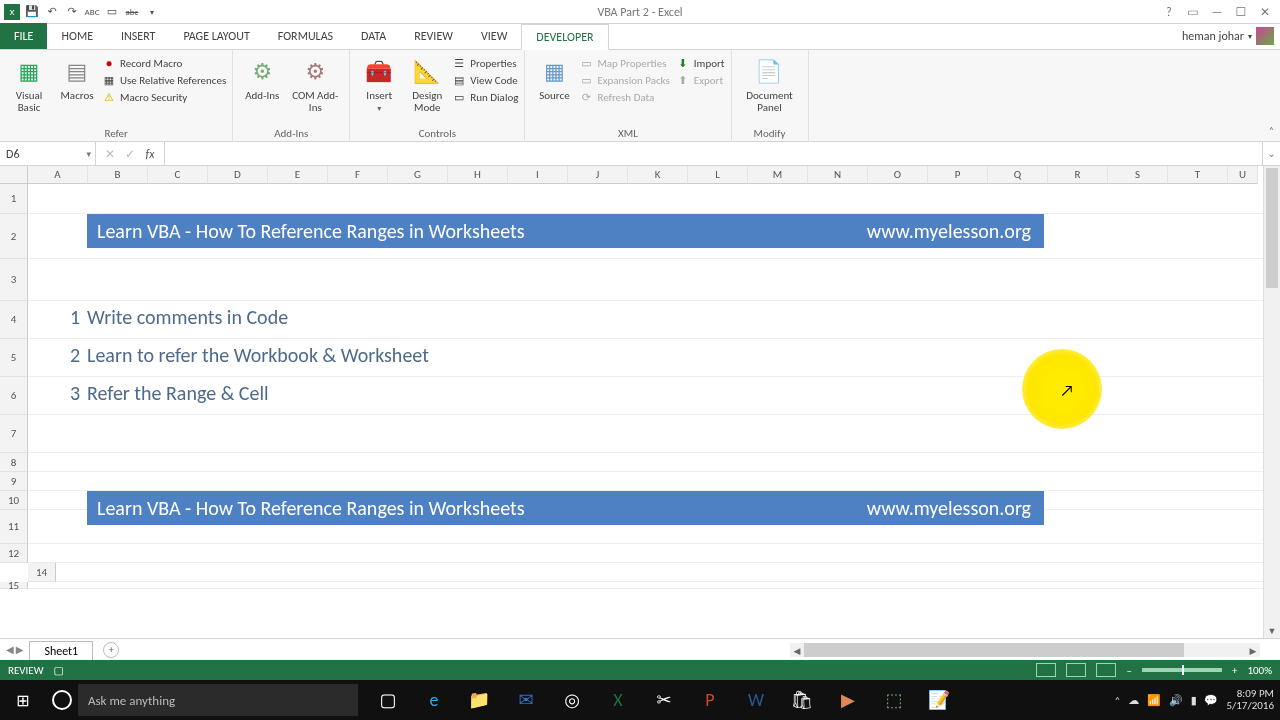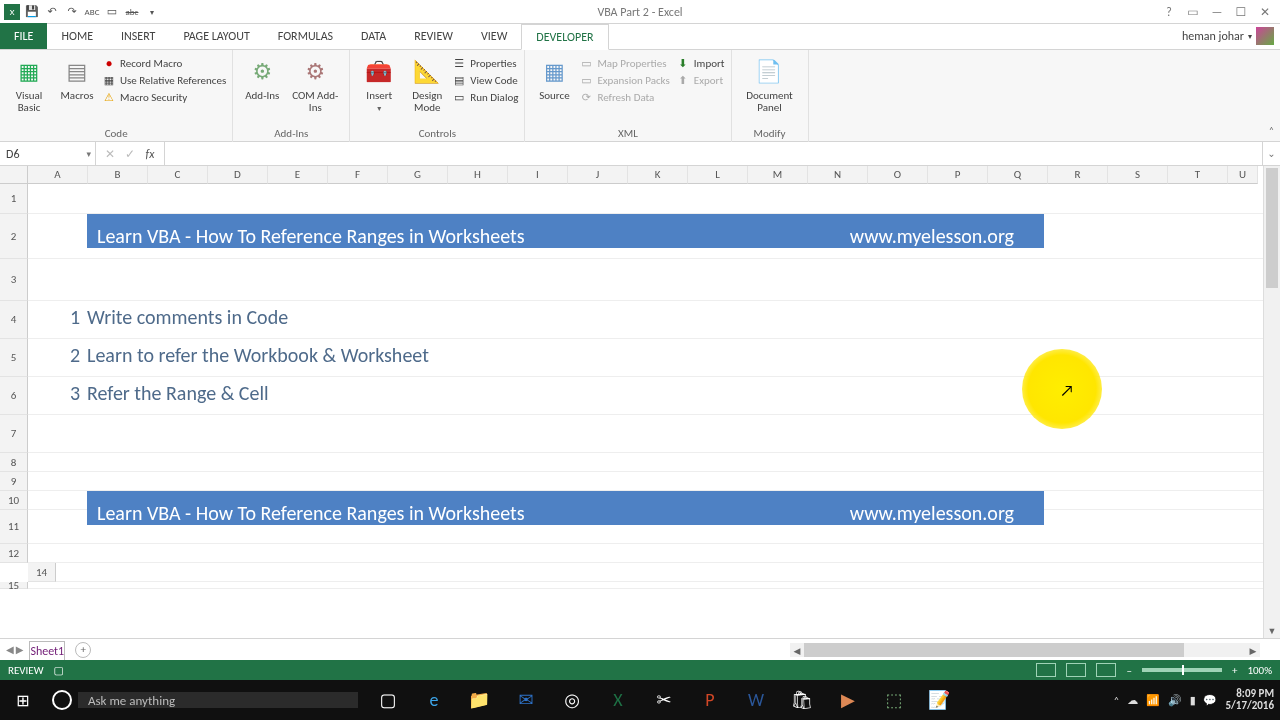--- a/index.html
+++ b/index.html
@@ -43,53 +43,53 @@
 .sheet { position:relative; background:#fff; }
 .sheet-inner { display:flex; }
 .corner { width:28px; height:18px; background:#f3f3f3; border-right:1px solid #ccc; border-bottom:1px solid #ccc;}
 .col-headers { display:flex; height:18px; }
 .col-h { background:#f3f3f3; border-right:1px solid #e3e3e3; border-bottom:1px solid #ccc; text-align:center; font-size:11px; color:#555; line-height:18px;}
 .rows { }
 .row-line { display:flex; }
 .row-h { width:28px; background:#f3f3f3; border-right:1px solid #ccc; border-bottom:1px solid #e3e3e3; text-align:center; font-size:11px; color:#555; display:flex; align-items:center; justify-content:center;}
 .cells { border-bottom:1px solid #eee; position:relative; flex:1;}
 
-.banner { position:absolute; left:87px; width:957px; height:34px; background:#4e81c4; color:#fff; display:flex; align-items:flex-end; justify-content:space-between; padding:0 30px 0 10px; font-size:20px; font-family:Calibri,Arial,sans-serif;}
+.banner { position:absolute; left:87px; width:957px; height:34px; background:#4e81c4; color:#fff; display:flex; align-items:center; justify-content:space-between; padding:0 13px 0 10px; font-size:20px; font-family:Calibri,Arial,sans-serif;}
 .content-num { position:absolute; left:70px; font-size:20px; color:#4e6a8a; font-family:Calibri,Arial,sans-serif;}
 .content-text { position:absolute; left:87px; font-size:20px; color:#4e6a8a; font-family:Calibri,Arial,sans-serif;}
 .cursor-spot { position:absolute; width:80px; height:80px; border-radius:50%; background:radial-gradient(circle,#ffee00 0%,#ffe600 60%,#ffe60000 100%); box-shadow:0 0 0 0; }
 .cursor-spot::after { content:"↖"; position:absolute; left:38px; top:32px; font-size:16px; color:#000; transform:scaleX(-1);}
 .vscroll { position:absolute; right:0; top:0; width:17px; bottom:0; background:#f1f1f1; border-left:1px solid #ddd;}
 .vscroll .thumb { position:absolute; left:2px; right:2px; top:2px; height:120px; background:#cdcdcd;}
 .vscroll .arr { position:absolute; left:0; right:0; text-align:center; font-size:9px; color:#666;}
 
 .tabs-row { height:22px; background:#fff; border-top:1px solid #d4d4d4; display:flex; align-items:center; font-size:12px; position:relative;}
 .tabs-row .nav { display:flex; gap:2px; padding:0 6px; color:#888;}
 .tabs-row .nav span{ font-size:10px;}
-.sheet-tab { border:1px solid #bbb; border-bottom:none; padding:2px 0; background:#fff; font-size:12px; color:#701a75; position:relative; top:1px;}
+.sheet-tab { border:1px solid #bbb; border-bottom:none; padding:2px 14px; background:#fff; font-size:12px; color:#000000; position:relative; top:1px;}
 .add-sheet { margin-left:10px; width:16px; height:16px; border:1px solid #bbb; border-radius:50%; display:flex; align-items:center; justify-content:center; font-size:11px; color:#666;}
 .hscroll { position:absolute; right:20px; width:470px; height:14px; top:4px; background:#f1f1f1; display:flex; align-items:center;}
 .hscroll .arr { width:14px; text-align:center; font-size:9px; color:#666;}
 .hscroll .track { flex:1; height:100%; position:relative;}
 .hscroll .thumb { position:absolute; left:0; width:380px; top:0; bottom:0; background:#cdcdcd;}
 
 .statusbar { height:20px; background:#217346; color:#fff; font-size:11px; display:flex; align-items:center; padding:0 8px; gap:10px;}
 .statusbar .spacer { flex:1;}
 .view-btn { width:20px; height:14px; border:1px solid #9fd3b6; display:inline-block;}
 .zoom-slider { width:80px; height:4px; background:#9fd3b6; position:relative; display:inline-block; vertical-align:middle;}
 .zoom-slider::after{content:"";position:absolute;left:50%;top:-3px;width:2px;height:10px;background:#fff;}
 
 .taskbar { height:40px; background:#101010; display:flex; align-items:center; color:#fff; font-size:12px; gap:0; padding-right:6px;}
 .start { width:46px; height:40px; display:flex; align-items:center; justify-content:center; font-size:16px;}
 .cortana { width:20px; height:20px; border:2px solid #fff; border-radius:50%; margin:0 6px;}
-.search { flex:0 0 280px; height:16px; background:#2b2b2b; display:flex; align-items:center; padding:8px 10px; color:#bbb; font-size:13px;}
+.search { flex:0 0 280px; height:32px; background:#2b2b2b; display:flex; align-items:center; padding:8px 10px; color:#bbb; font-size:13px;}
 .tb-icons { display:flex; gap:2px; margin-left:8px;}
 .tb-icon { width:44px; height:40px; display:flex; align-items:center; justify-content:center; font-size:18px;}
 .tb-right { margin-left:auto; display:flex; align-items:center; gap:8px; font-size:11px; color:#ddd;}
-.tb-time { text-align:right; line-height:1.1;font-weight:bold;}
+.tb-time { text-align:right; line-height:1.1;}
 
 </style>
 </head>
 <body>
 
 <div class="titlebar">
   <div class="qat">
     <span class="qat-icon" style="background:#217346;color:#fff;font-size:9px;">X</span>
     <span class="qat-icon">💾</span>
     <span class="qat-icon">↶</span>
@@ -146,21 +146,21 @@
         <div class="row">
             <span class="ico">▦</span>
             <span>Use Relative References</span>
           </div>
         <div class="row">
             <span class="ico" style="color:#e6a100;">⚠</span>
             <span>Macro Security</span>
           </div>
       </div>
     </div>
-    <div class="group-label">Code</div>
+    <div class="group-label">Refer</div>
   </div>
 
   <div class="group">
     <div class="group-content">
       <div class="bigbtn">
         <div class="bigicon" style="color:#7a7;">⚙</div>
         <span>Add-Ins</span>
       </div>
       <div class="bigbtn" style="width:56px">
         <div class="bigicon" style="color:#a77;">⚙</div>

